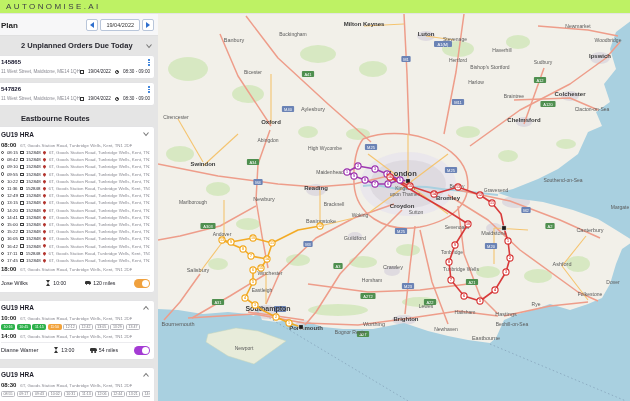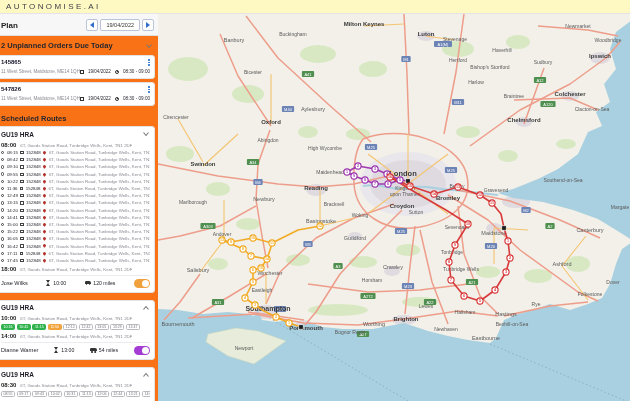--- a/index.html
+++ b/index.html
@@ -1,38 +1,38 @@
 <!DOCTYPE html>
 <html><head>
 <meta charset="utf-8">
 <style>
   * { margin:0; padding:0; box-sizing:border-box; }
   html,body { width:630px; height:401px; overflow:hidden; background:#fff;
     font-family:"Liberation Sans", sans-serif; }
-  .topbar { position:absolute; left:0; top:0; width:630px; height:14px; background:#fef9c3;
+  .topbar { position:absolute; left:0; top:0; width:630px; height:14px; background:#bef264;
     border-bottom:1px solid #e4e4e4; display:flex; align-items:center; z-index:30; }
   .brand { font-size:8px; letter-spacing:2.4px; color:#3c3c46; padding-left:6px; font-weight:500; }
 
-  .sidebar { position:absolute; left:0; top:14px; width:158px; height:387px; background:#f97316;
+  .sidebar { position:absolute; left:0; top:14px; width:158px; height:387px; background:#e5e5e5;
     overflow:hidden; z-index:20; }
   .side-inner { margin-left:-9px; width:167px; }
 
   .side-head { display:flex; justify-content:space-between; align-items:center; padding:5px 4px 4px 10px;
     border-bottom:1px solid #e0e0e0; background:#f7f7f8;}
   .side-title { font-size:8px; font-weight:bold; color:#222; }
   .datepicker { display:flex; align-items:center; gap:2px; }
   .dp-btn { width:12px; height:12px; background:#fff; border:1px solid #b9c6da; border-radius:2px;
     display:flex; align-items:center; justify-content:center; cursor:pointer; }
   .tri-l { width:0; height:0; border-top:3px solid transparent; border-bottom:3px solid transparent; border-right:4px solid #2f6fce; }
   .tri-r { width:0; height:0; border-top:3px solid transparent; border-bottom:3px solid transparent; border-left:4px solid #2f6fce; }
   .dp-date { height:12px; background:#fff; border:1px solid #b9c6da; border-radius:2px; font-size:5.5px;
     color:#333; display:flex; align-items:center; padding:0 5px; }
 
   .section-head { display:flex; justify-content:space-between; align-items:center; padding:5px 5px 3px 10px; }
-  .section-title { font-size:7.5px; font-weight:bold; color:#26262e; white-space:nowrap; }
+  .section-title { font-size:7.5px; font-weight:bold; color:#26262e; white-space:nowrap;margin-left:20px; }
   .chev { width:8px; height:8px; flex:0 0 auto; cursor:pointer; }
   .chev svg { display:block; }
 
   .order-card { position:relative; background:#fff; border:1px solid #e3e3e5; border-radius:3px;
     margin:2px 3px 3px 3px; padding:3px 4px 4px 6px; }
   .order-id { font-size:6px; font-weight:bold; color:#16162c; }
   .kebab { position:absolute; right:4px; top:3px; display:flex; flex-direction:column; gap:1px; cursor:pointer; }
   .kebab i { width:1.6px; height:1.6px; border-radius:50%; background:#1f6fd4; display:block; }
   .order-meta { display:flex; justify-content:space-between; align-items:center; margin-top:4px; }
   .order-addr { font-size:4.6px; color:#8a8a92; white-space:nowrap; overflow:hidden; }
@@ -138,21 +138,21 @@
         <span class="ico-cal"></span>
         <span class="od-date">19/04/2022</span>
         <span class="ico-clock"></span>
         <span class="od-win">08:30 - 09:00</span>
       </span>
     </div>
   </div>
 </div>
 
     <div class="section-head">
-      <span class="section-title">Scheduled Routes</span>
+      <span class="section-title">Eastbourne Routes</span>
     </div>
 
     <div id="routes">
   <div class="route-card">
     <div class="rc-head">
       <span class="rc-name">GU19 HRA</span>
       <span class="chev rc-chev">
         <svg width="8" height="8" viewBox="0 0 8 8">
                 <polyline points="1.5,2.5 4,5.5 6.5,2.5" fill="none" stroke="#777" stroke-width="1.1"></polyline>
               </svg>

